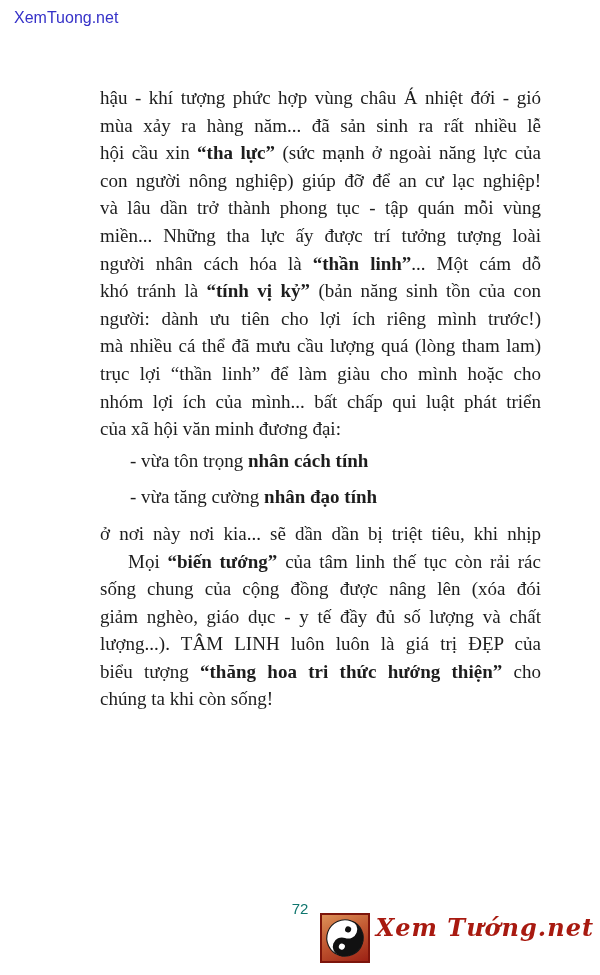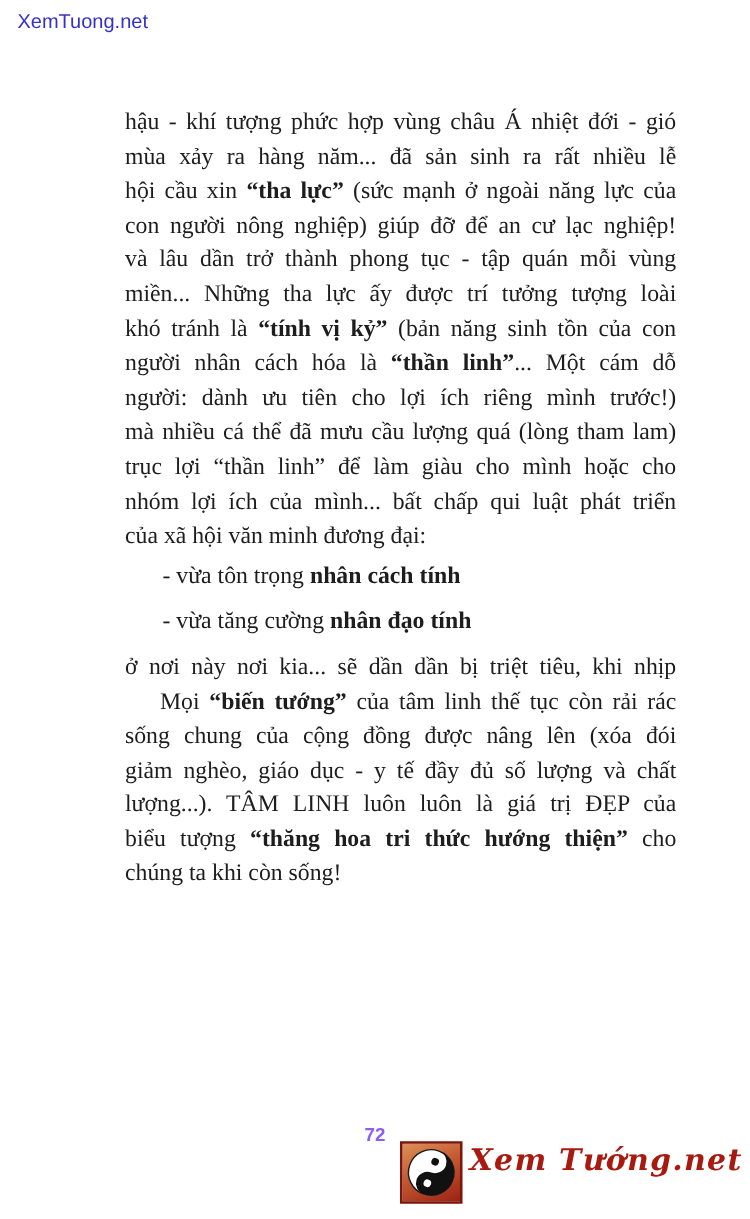--- a/index.html
+++ b/index.html
@@ -25,21 +25,21 @@
   .line { text-align:justify; text-align-last:justify; }
   .line.last { text-align-last:left; }
   .line.indent { text-indent:28px; }
   .item { padding-left:30px; margin:0 0 9px 0; }
   .item .line { text-align:center; text-align-last:left; }
   .b { font-weight:bold; }
   .page-number {
     position:absolute; left:0; right:0; top:900px;
     text-align:center;
     font-family:"Liberation Sans","DejaVu Sans",sans-serif;
-    font-weight:bold; font-size:15px; color:#8b5cf6;
+    font-weight:normal; font-size:15px; color:#0f766e;
   }
   .logo {
     position:absolute; right:6px; top:913px;
     display:flex; align-items:flex-start; gap:6px;
     cursor:pointer;
   }
   .logo-square {
     width:50px; height:50px; box-sizing:border-box;
     background:linear-gradient(155deg,#dd9158 0%,#c35a32 45%,#9c2114 100%);
     border:2px solid #7d150b;
@@ -60,22 +60,22 @@
 <a class="site-link">XemTuong.net</a>
 
 <div class="page-text">
     <div class="para">
       <div class="line"><span>hậu - khí tượng phức hợp vùng châu Á nhiệt đới - gió</span></div>
       <div class="line"><span>mùa xảy ra hàng năm... đã sản sinh ra rất nhiều lễ</span></div>
       <div class="line"><span>hội cầu xin </span><span class="b">“tha lực”</span><span> (sức mạnh ở ngoài năng lực của</span></div>
       <div class="line"><span>con người nông nghiệp) giúp đỡ để an cư lạc nghiệp!</span></div>
       <div class="line"><span>và lâu dần trở thành phong tục - tập quán mỗi vùng</span></div>
       <div class="line"><span>miền... Những tha lực ấy được trí tưởng tượng loài</span></div>
+      <div class="line"><span>người nhân cách hóa là </span><span class="b">“thần linh”</span><span>... Một cám dỗ</span></div>
       <div class="line"><span>khó tránh là </span><span class="b">“tính vị kỷ”</span><span> (bản năng sinh tồn của con</span></div>
-      <div class="line"><span>người nhân cách hóa là </span><span class="b">“thần linh”</span><span>... Một cám dỗ</span></div>
       <div class="line"><span>người: dành ưu tiên cho lợi ích riêng mình trước!)</span></div>
       <div class="line"><span>mà nhiều cá thể đã mưu cầu lượng quá (lòng tham lam)</span></div>
       <div class="line"><span>trục lợi “thần linh” để làm giàu cho mình hoặc cho</span></div>
       <div class="line"><span>nhóm lợi ích của mình... bất chấp qui luật phát triển</span></div>
       <div class="line last"><span>của xã hội văn minh đương đại:</span></div>
     </div>
     <div class="item">
       <div class="line last"><span>- vừa tôn trọng </span><span class="b">nhân cách tính</span></div>
     </div>
     <div class="item">

